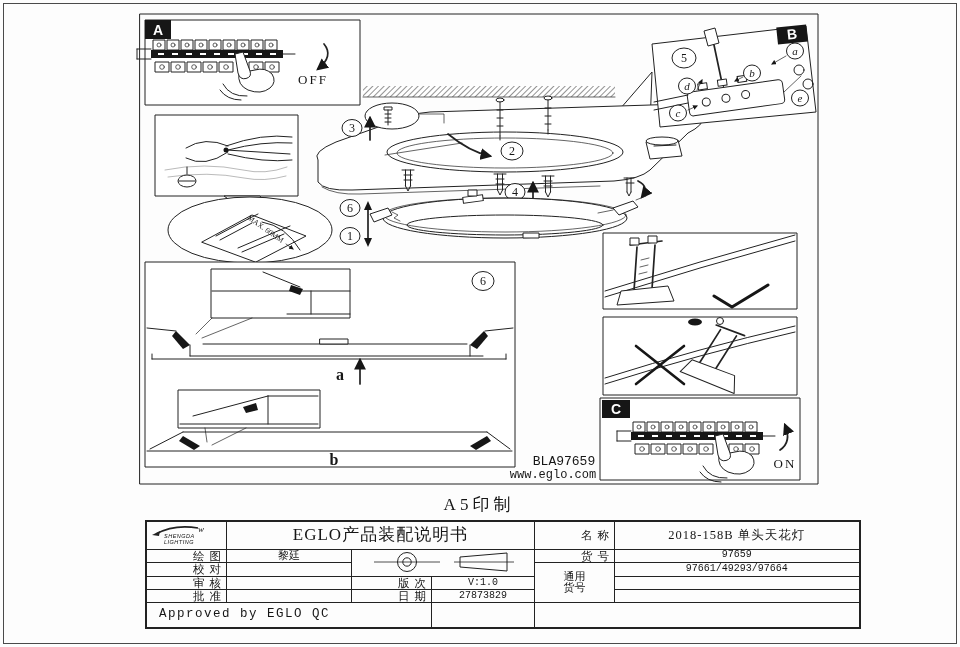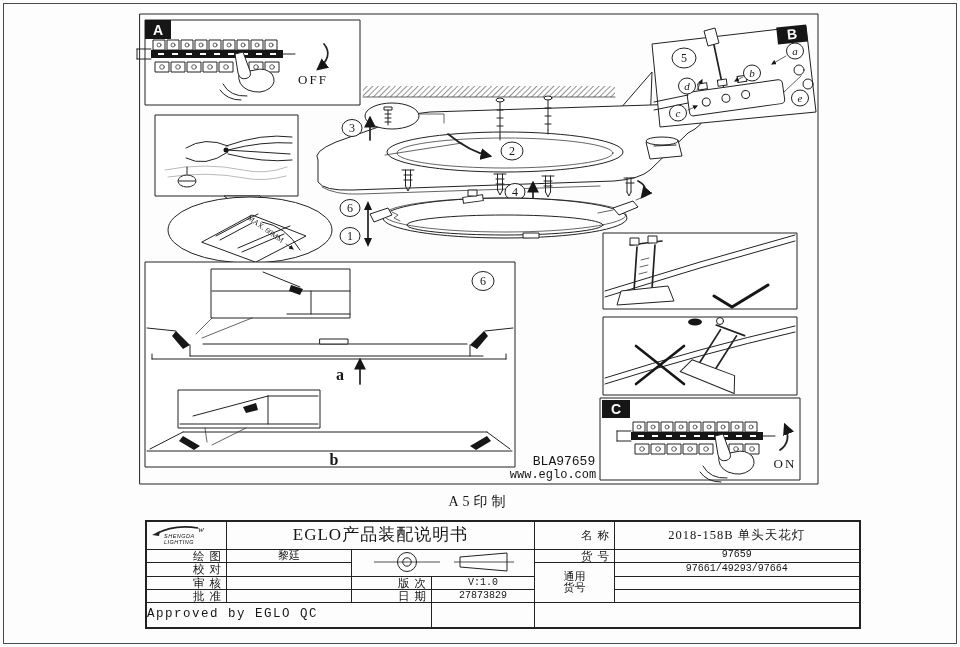--- a/index.html
+++ b/index.html
@@ -13,31 +13,31 @@
   .fw{fill:#fff;stroke:#222;stroke-width:1;stroke-linejoin:round;}
   .fb{fill:#161616;stroke:none;}
   text{fill:#161616;font-family:"Liberation Serif",serif;}
   .tab{font-family:"Liberation Sans",sans-serif;font-weight:bold;font-size:14px;fill:#fff;text-anchor:middle;}
   .num{font-size:12px;text-anchor:middle;}
   .lett{font-size:11px;font-style:italic;text-anchor:middle;}
   .sw{font-size:13px;letter-spacing:2px;text-anchor:middle;font-family:"Liberation Serif",serif;}
   .big{font-size:16px;font-weight:bold;text-anchor:middle;}
   .mono{font-family:"Liberation Mono",monospace;}
   .print-note{position:absolute;left:140px;width:678px;top:493px;text-align:center;
-              font-size:14px;letter-spacing:4px;}
+              font-size:17px;letter-spacing:4px;}
   .tblock{position:absolute;left:145px;top:520px;}
   .tblock table{border-collapse:collapse;table-layout:fixed;border:2px solid #222;}
   .tblock td{border:1px solid #222;padding:0;text-align:center;vertical-align:middle;
              font-size:11px;line-height:1.05;overflow:hidden;white-space:nowrap;}
   td.lbl{letter-spacing:5px;text-indent:5px;font-size:11.5px;padding-left:41px;}
   td.title-cell{font-size:17px;letter-spacing:1px;text-align:center;}
   td.val-mono{font-family:"Liberation Mono",monospace;font-size:10px;margin-top:16px;}
   td.name-val{font-size:12.5px;letter-spacing:1px;}
   td.appr{font-family:"Liberation Mono",monospace;font-size:12.5px;letter-spacing:1.5px;
-          text-align:left;}
+          text-align:left;padding-left:12px;}
   .logo-cell{position:relative;}
   .brand{font-size:5.5px;letter-spacing:.5px;line-height:1;font-style:italic;
          font-family:"Liberation Sans",sans-serif;}
 </style>
 </head>
 <body>
 
 <div class="page">
   <div class="pborder"></div>
 

